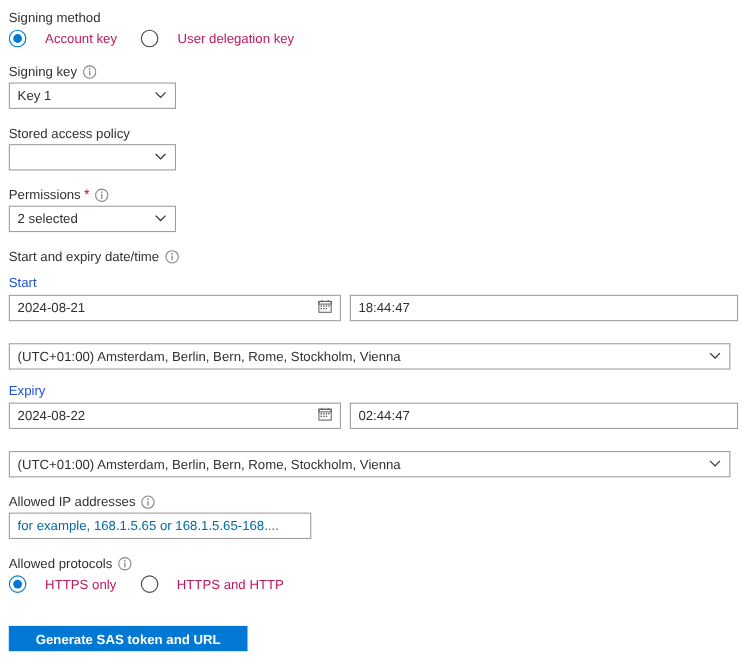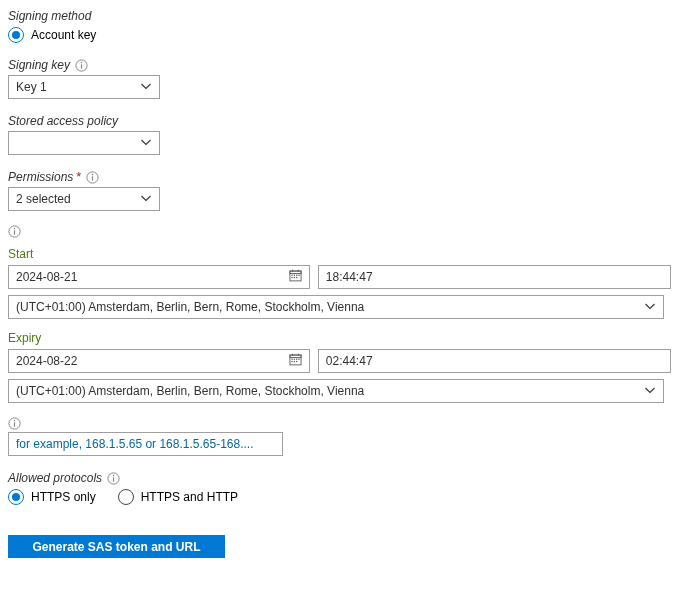--- a/index.html
+++ b/index.html
@@ -23,21 +23,21 @@
   }
   .field-label {
     font-size: 12px;
     color: #323130;
     line-height: 16px;
     margin: 0 0 2px 0;
     display: flex;
     align-items: center;
     gap: 5px;
   }
-  .label-text { white-space: nowrap; font-style: italic; }
+  .label-text { white-space: nowrap; }
   .req-star {
     color: #a4262c;
     font-size: 13px;
     line-height: 12px;
     margin-left: -2px;
   }
   .info-icon {
     display: inline-block;
     width: 13px;
     height: 13px;
@@ -80,22 +80,23 @@
     left: 50%;
     top: 50%;
     width: 8px;
     height: 8px;
     margin: -4px 0 0 -4px;
     border-radius: 50%;
     background: #0078d4;
   }
   .radio-label {
     font-size: 12px;
-    color: #000000;
+    color: #be185d;
     line-height: 16px;
+    margin-left: 10px;
   }
 
   
   .select-box, .text-box {
     box-sizing: border-box;
     height: 24px;
     border: 1px solid #a19f9d;
     background: #fff;
     font-family: "Liberation Sans", sans-serif;
     font-size: 12px;
@@ -120,39 +121,39 @@
   }
   .sel-narrow { width: 152px; }
   .sel-full { width: 656px; }
 
   .placeholder { color: #0369a1; }
 
   .date-row {
     display: flex;
     align-items: center;
     gap: 8px;
-    margin-bottom: 6px;
+    margin-bottom: 20px;
   }
   .date-box {
     width: 328px;
     box-sizing: border-box;
   }
   .time-box {
     width: 384px;
     box-sizing: border-box;
   }
   .cal-icon {
     flex: 0 0 auto;
     margin-left: 6px;
   }
   .ip-box { width: 275px; }
 
   .sub-label {
     font-size: 12px;
-    color: #4d7c0f;
+    color: #1d4ed8;
     line-height: 16px;
     margin: 0 0 3px 0;
   }
   .tz-row { margin-bottom: 0; }
 
   .primary-btn {
     margin-top: 16px;
     height: 23px;
     min-width: 217px;
     width: 217px;
@@ -179,20 +180,24 @@
   
   <div class="group">
     <div class="field-label">
       <span class="label-text">Signing method</span>
     </div>
     <div class="radio-row">
       <label class="radio-opt">
         <span class="radio checked"></span>
         <span class="radio-label">Account key</span>
       </label>
+      <label class="radio-opt">
+        <span class="radio"></span>
+        <span class="radio-label">User delegation key</span>
+      </label>
     </div>
   </div>
 
   
   <div class="group">
     <div class="field-label">
       <span class="label-text">Signing key</span>
       <span class="info-icon">
         <svg width="13" height="13" viewBox="0 0 13 13">
           <circle cx="6.5" cy="6.5" r="5.6" fill="none" stroke="#8a8886" stroke-width="1"></circle>
@@ -244,20 +249,21 @@
         <svg width="12" height="12" viewBox="0 0 12 12">
           <path d="M1.5 4 L6 8.5 L10.5 4" fill="none" stroke="#323130" stroke-width="1.1"></path>
         </svg>
       </span>
     </div>
   </div>
 
   
   <div class="group">
     <div class="field-label">
+      <span class="label-text">Start and expiry date/time</span>
       <span class="info-icon">
         <svg width="13" height="13" viewBox="0 0 13 13">
           <circle cx="6.5" cy="6.5" r="5.6" fill="none" stroke="#8a8886" stroke-width="1"></circle>
           <circle cx="6.5" cy="3.6" r="0.8" fill="#8a8886"></circle>
           <rect x="5.9" y="5.3" width="1.2" height="4.4" fill="#8a8886"></rect>
         </svg>
       </span>
     </div>
 
     <div class="spacer-sm"></div>
@@ -327,20 +333,21 @@
         <svg width="12" height="12" viewBox="0 0 12 12">
           <path d="M1.5 4 L6 8.5 L10.5 4" fill="none" stroke="#323130" stroke-width="1.1"></path>
         </svg>
       </span>
     </div>
   </div>
 
   
   <div class="group">
     <div class="field-label">
+      <span class="label-text">Allowed IP addresses</span>
       <span class="info-icon">
         <svg width="13" height="13" viewBox="0 0 13 13">
           <circle cx="6.5" cy="6.5" r="5.6" fill="none" stroke="#8a8886" stroke-width="1"></circle>
           <circle cx="6.5" cy="3.6" r="0.8" fill="#8a8886"></circle>
           <rect x="5.9" y="5.3" width="1.2" height="4.4" fill="#8a8886"></rect>
         </svg>
       </span>
     </div>
     <div class="text-box ip-box">
       <span class="select-value placeholder">for example, 168.1.5.65 or 168.1.5.65-168....</span>

